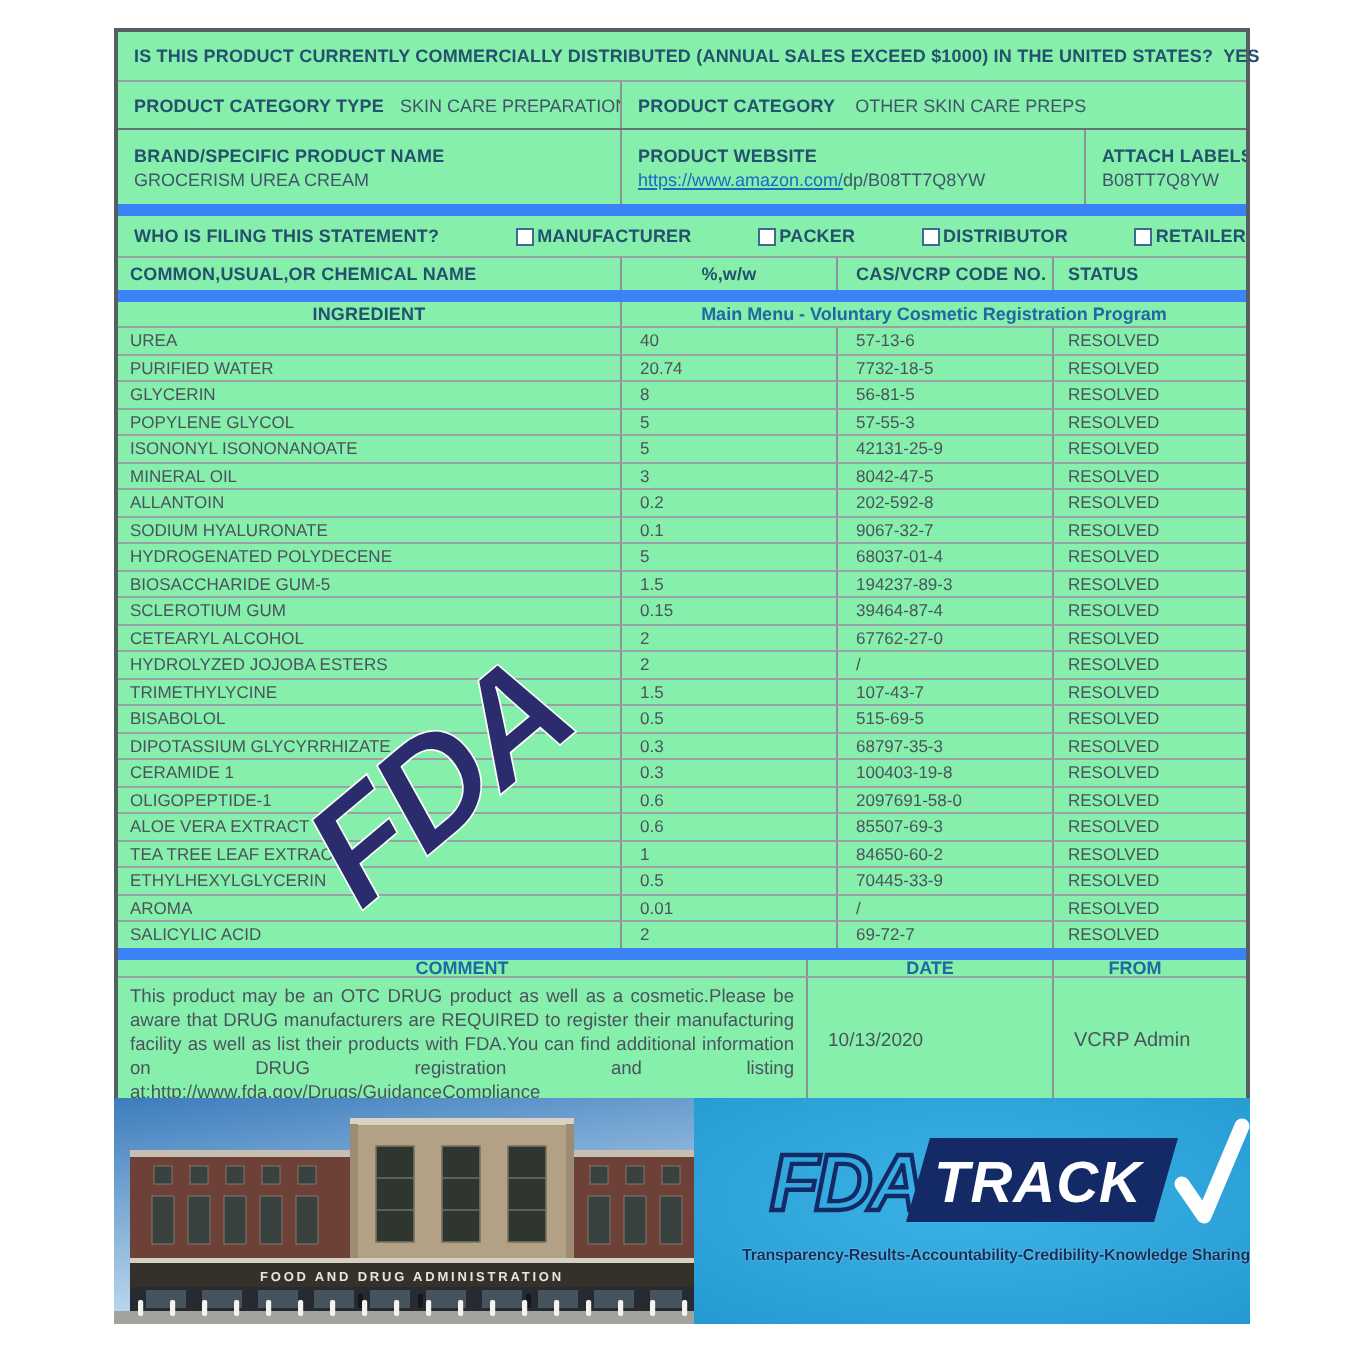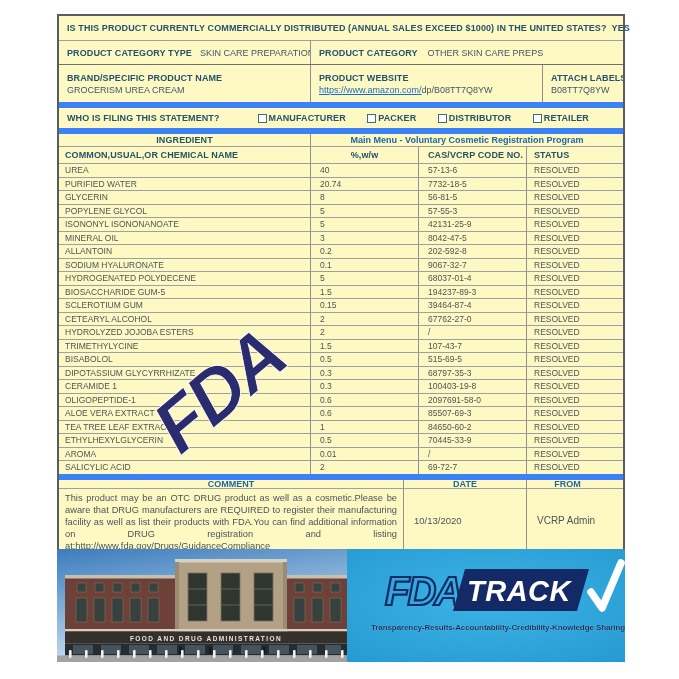--- a/index.html
+++ b/index.html
@@ -3,21 +3,21 @@
 <meta charset="utf-8">
 <style>
   html,body{margin:0;padding:0;}
   body{
     width:679px;height:679px;position:relative;background:#ffffff;
     font-family:"Liberation Sans",sans-serif;overflow:hidden;
     -webkit-font-smoothing:antialiased;
   }
   .doc{
     position:absolute;left:57px;top:14px;width:568px;
-    border:2px solid #565d63;box-sizing:border-box;background:#fef9c3;
+    border:2px solid #565d63;box-sizing:border-box;background:#86efac;
   }
   .row{display:flex;box-sizing:border-box;align-items:center;}
   .cell{box-sizing:border-box;height:100%;display:flex;align-items:center;overflow:hidden;}
   .vline{border-left:1px solid #8b9298;}
   .thin-top{border-top:1px solid #9aa1a6;}
   .mid-top{border-top:1px solid #6b7277;}
   .thick-top{border-top:6px solid #3b82f6;}
 
   .lbl{color:#24526e;font-weight:bold;font-size:9px;letter-spacing:.1px;white-space:nowrap;}
   .val{color:#3f5668;font-size:9px;white-space:nowrap;}
@@ -25,21 +25,21 @@
   .bluehdr{color:#2166a5;font-weight:bold;font-size:9px;}
 
   .r-question{height:24px;padding-left:8px;gap:5px;}
   .r-cat{height:24px;}
   .r-brand{height:38px;}
   .r-filing{height:26px;padding-left:8px;}
   .twoLine{flex-direction:column;align-items:flex-start;justify-content:center;gap:2px;padding-left:8px;}
   .link{color:#1a6bc4;font-size:9px;text-decoration:underline;white-space:nowrap;}
   .linkrest{color:#3f5668;font-size:9px;white-space:nowrap;}
 
-  .checkgroup{display:flex;flex:1;align-items:center;padding-left:38px;padding-right:34px;justify-content:space-between;}
+  .checkgroup{display:flex;flex:1;align-items:center;padding-left:38px;justify-content:space-between;}
   .chk{display:flex;align-items:center;gap:2px;}
   .box{width:9px;height:9px;border:1px solid #3e6a8e;background:#fff;box-sizing:border-box;}
 
   .r-seghdr{height:18px;}
   .r-colhdr{height:17px;}
   .ing-row{height:13.5px;}
   .c-name{width:251px;padding-left:6px;}
   .c-pct{width:108px;padding-left:9px;}
   .c-cas{width:108px;padding-left:9px;}
   .c-status{width:97px;padding-left:7px;}
@@ -123,30 +123,30 @@
     <span class="lbl bind-label">DISTRIBUTOR</span>
   </div>
 
   <div class="chk">
     <span class="box"></span>
     <span class="lbl bind-label">RETAILER</span>
   </div>
 </div>
   </div>
 
-  <div class="row r-seghdr thick-top">
-    <div class="cell center lbl" style="width:251px;">INGREDIENT</div>
-    <div class="cell center bluehdr vline" style="flex:1;">Main Menu - Voluntary Cosmetic Registration Program</div>
-  </div>
-
   <div class="row r-colhdr thin-top">
     <div class="cell c-name lbl">COMMON,USUAL,OR CHEMICAL NAME</div>
     <div class="cell c-pct vline lbl center">%,w/w</div>
     <div class="cell c-cas vline lbl">CAS/VCRP CODE NO.</div>
     <div class="cell c-status vline lbl">STATUS</div>
+  </div>
+
+  <div class="row r-seghdr thick-top">
+    <div class="cell center lbl" style="width:251px;">INGREDIENT</div>
+    <div class="cell center bluehdr vline" style="flex:1;">Main Menu - Voluntary Cosmetic Registration Program</div>
   </div>
 
   <div>
   <div class="row ing-row thin-top">
     <div class="cell c-name datatxt bind-name">UREA</div>
     <div class="cell c-pct vline datatxt bind-pct">40</div>
     <div class="cell c-cas vline datatxt bind-cas">57-13-6</div>
     <div class="cell c-status vline datatxt bind-status">RESOLVED</div>
   </div>
 

